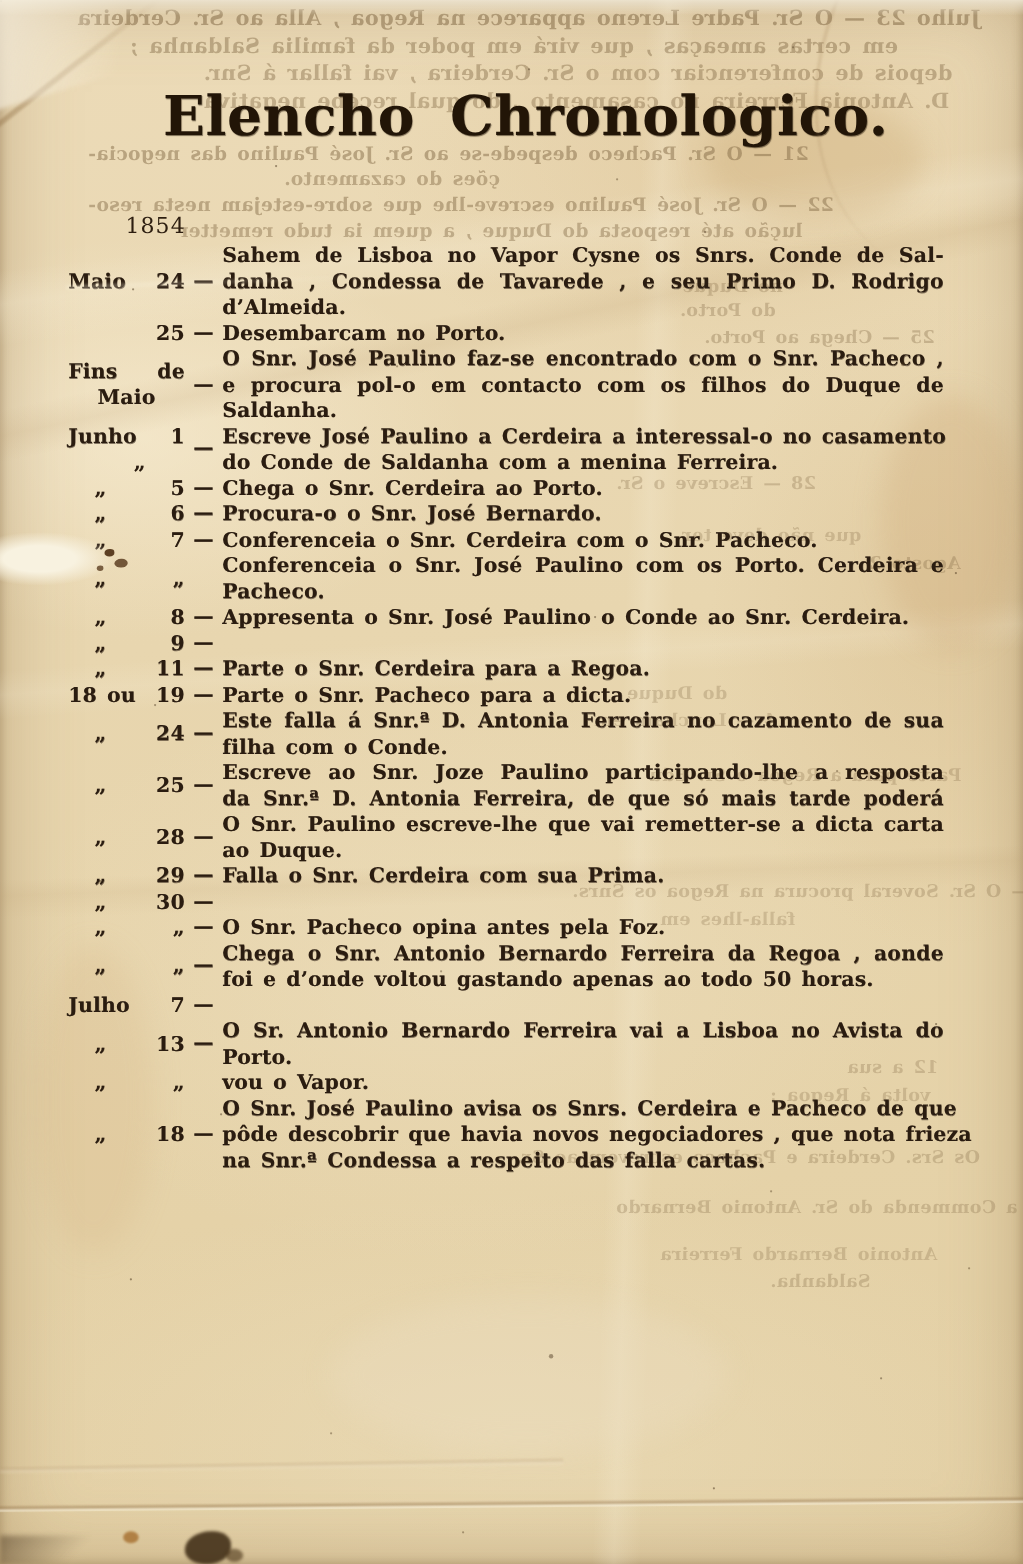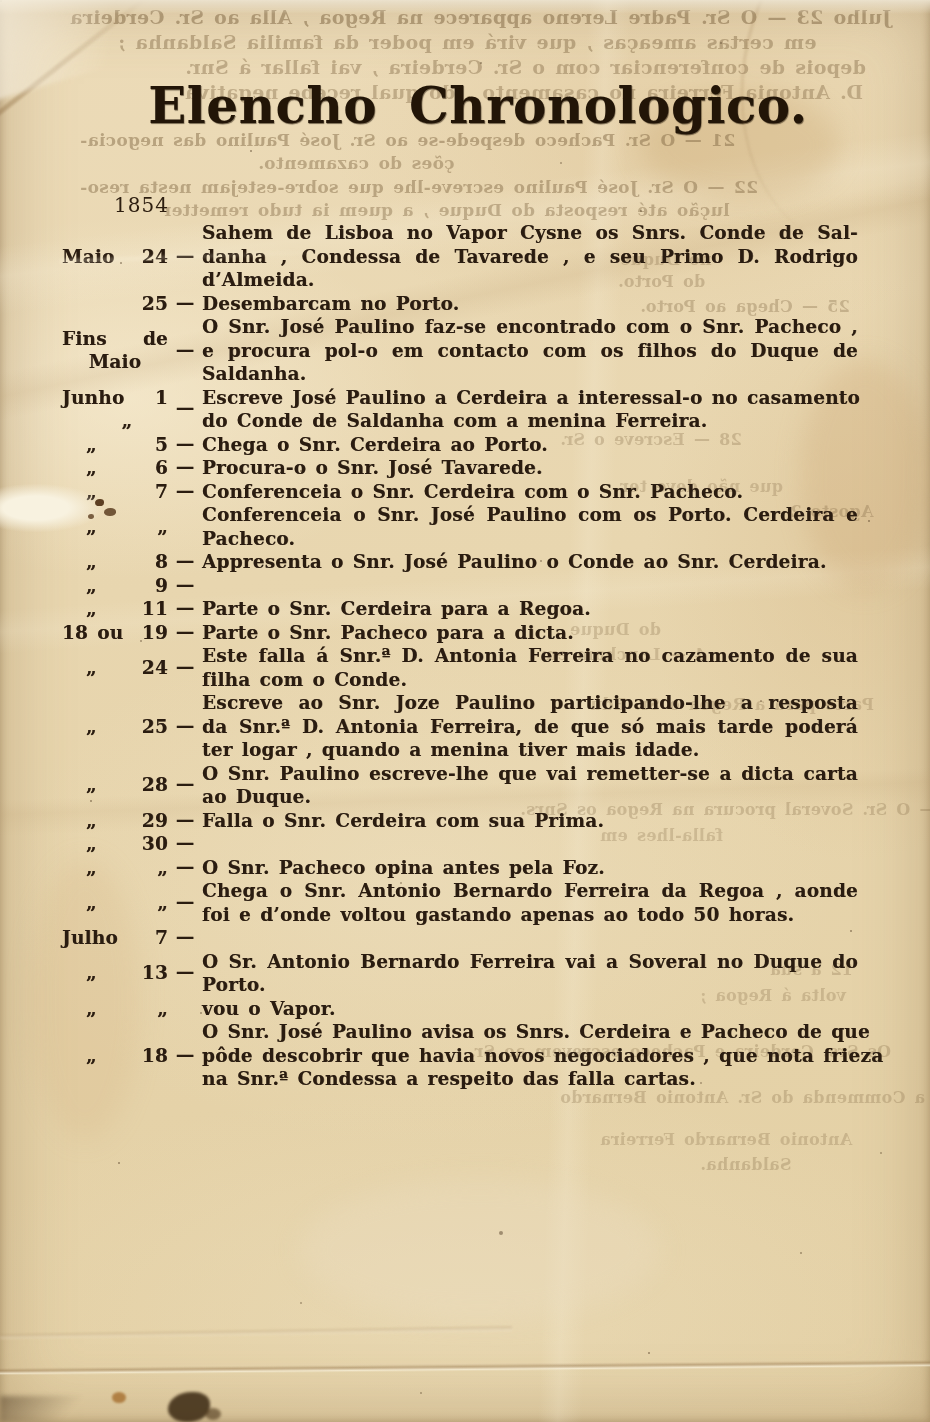--- a/index.html
+++ b/index.html
@@ -217,21 +217,21 @@
       </div>
       <div class="entry">
         <div class="date">
           <div class="dl">
             <span class="m q">„</span>
             <span class="d">6</span>
           </div>
         </div>
         <div class="dash">—</div>
         <div class="txt">
-          <div class="line">Procura-o o Snr. José Tavarede.</div>
+          <div class="line">Procura-o o Snr. José Bernardo.</div>
         </div>
       </div>
       <div class="entry">
         <div class="date">
           <div class="dl">
             <span class="m q">„</span>
             <span class="d">7</span>
           </div>
         </div>
         <div class="dash">—</div>
@@ -314,21 +314,20 @@
         <div class="date">
           <div class="dl">
             <span class="m q">„</span>
             <span class="d">25</span>
           </div>
         </div>
         <div class="dash">—</div>
         <div class="txt">
           <div class="line j">Escreve ao Snr. Joze Paulino participando-lhe a resposta</div>
           <div class="line j">da Snr.ª D. Antonia Ferreira, de que só mais tarde poderá</div>
-          <div class="line">ter logar , quando a menina tiver mais idade.</div>
         </div>
       </div>
       <div class="entry">
         <div class="date">
           <div class="dl">
             <span class="m q">„</span>
             <span class="d">28</span>
           </div>
         </div>
         <div class="dash">—</div>
@@ -394,21 +393,21 @@
       </div>
       <div class="entry">
         <div class="date">
           <div class="dl">
             <span class="m q">„</span>
             <span class="d">13</span>
           </div>
         </div>
         <div class="dash">—</div>
         <div class="txt">
-          <div class="line j">O Sr. Antonio Bernardo Ferreira vai a Soveral no Duque do</div>
+          <div class="line j">O Sr. Antonio Bernardo Ferreira vai a Lisboa no Avista do</div>
           <div class="line">Porto.</div>
         </div>
       </div>
       <div class="entry">
         <div class="date">
           <div class="dl">
             <span class="m q">„</span>
             <span class="d">„</span>
           </div>
         </div>

